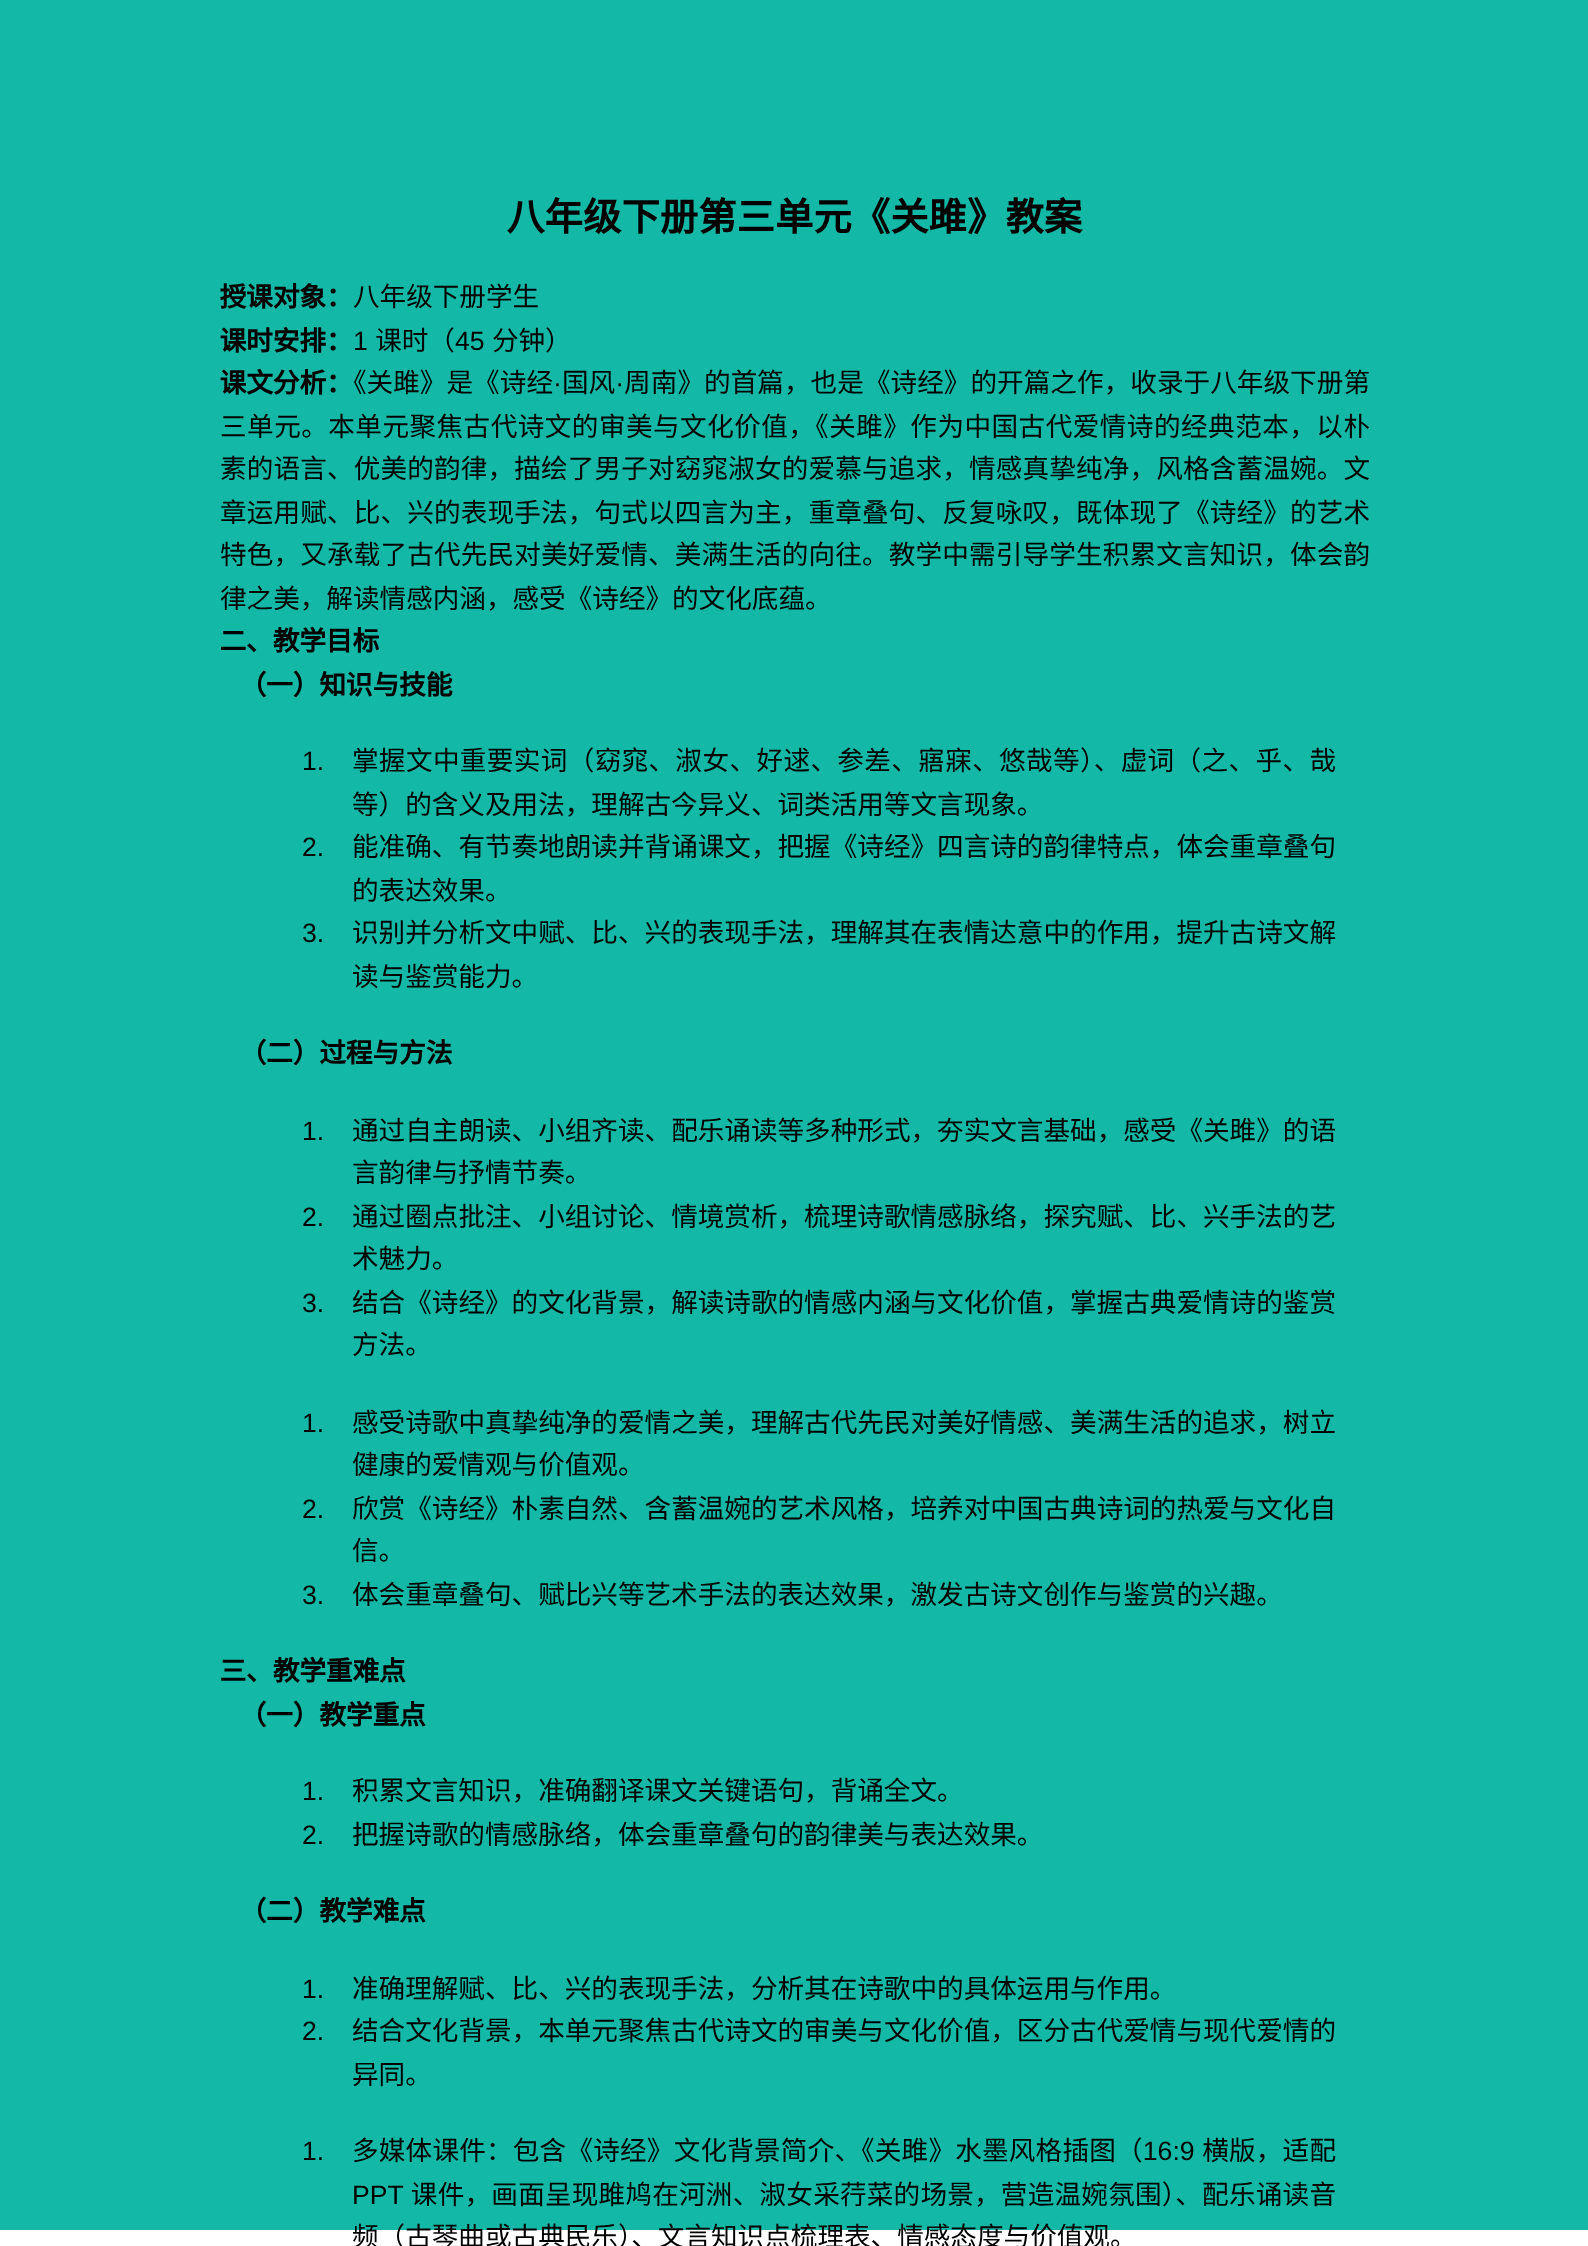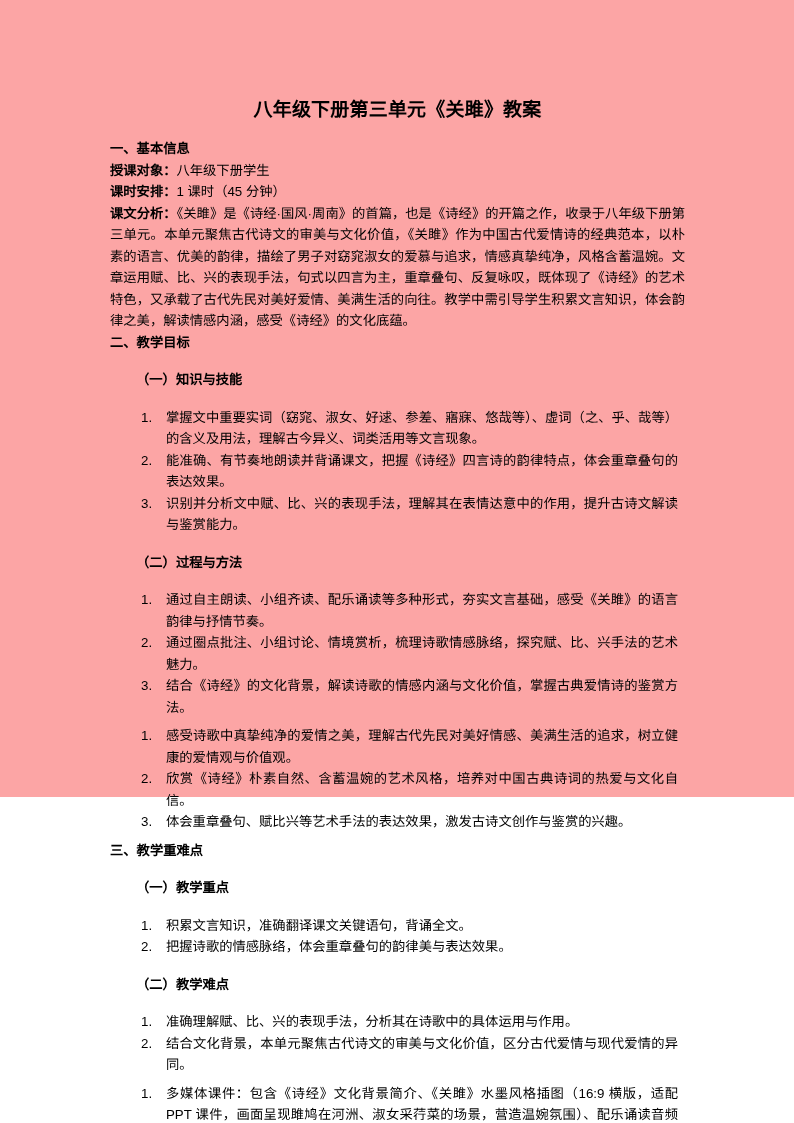--- a/index.html
+++ b/index.html
@@ -11,59 +11,59 @@
   body {
     width: 794px;
     height: 1123px;
     font-family: "Liberation Sans", "DejaVu Sans", sans-serif;
     color: #000000;
     -webkit-font-smoothing: antialiased;
   }
   .page {
     box-sizing: border-box;
     width: 794px;
-    height: 797px;
+    height: 1115px;
     padding: 96px 109px 0 110px;
-    background: #fca5a5;
+    background: #14b8a6;
     position: relative;
   }
   .doc-title {
     text-align: center;
     font-size: 19px;
     font-weight: bold;
     line-height: 28px;
     margin: 0 0 14px 0;
     letter-spacing: 0.2px;
   }
   .h1 {
     font-size: 13.3px;
     font-weight: bold;
     line-height: 21.5px;
     margin: 0;
   }
   .h2 {
     font-size: 13.3px;
     font-weight: bold;
     line-height: 21.5px;
-    margin: 16px;
+    margin: 0;
     padding-left: 10px;
   }
   .para {
     font-size: 13.3px;
     line-height: 21.5px;
     margin: 0;
     text-align: justify;
     text-justify: inter-ideograph;
   }
   .para b,
   .lead {
     font-weight: bold;
   }
   ol.numlist {
-    margin: 7px;
+    margin: 17px;
     padding: 0;
     list-style: none;
     counter-reset: item;
   }
   ol.numlist > li {
     position: relative;
     counter-increment: item;
     font-size: 13.3px;
     line-height: 21.5px;
     padding-left: 49px;
@@ -81,21 +81,20 @@
   }
 </style>
 </head>
 <body>
 
 <div class="page">
 
   <h1 class="doc-title">八年级下册第三单元《关雎》教案</h1>
 
   <div>
-    <p class="h1">一、基本信息</p>
 
     <p class="para"><b>授课对象</b><b>：</b><span>八年级下册学生</span></p>
 
     <p class="para"><b>课时安排</b><b>：</b><span>1 课时（45 分钟）</span></p>
 
     <p class="para"><b>课文分析</b><b>：</b><span>《关雎》是《诗经·国风·周南》的首篇，也是《诗经》的开篇之作，收录于八年级下册第三单元。本单元聚焦古代诗文的审美与文化价值，《关雎》作为中国古代爱情诗的经典范本，以朴素的语言、优美的韵律，描绘了男子对窈窕淑女的爱慕与追求，情感真挚纯净，风格含蓄温婉。文章运用赋、比、兴的表现手法，句式以四言为主，重章叠句、反复咏叹，既体现了《诗经》的艺术特色，又承载了古代先民对美好爱情、美满生活的向往。教学中需引导学生积累文言知识，体会韵律之美，解读情感内涵，感受《诗经》的文化底蕴。</span></p>
   </div>
 
   <div>
     <p class="h1">二、教学目标</p>

